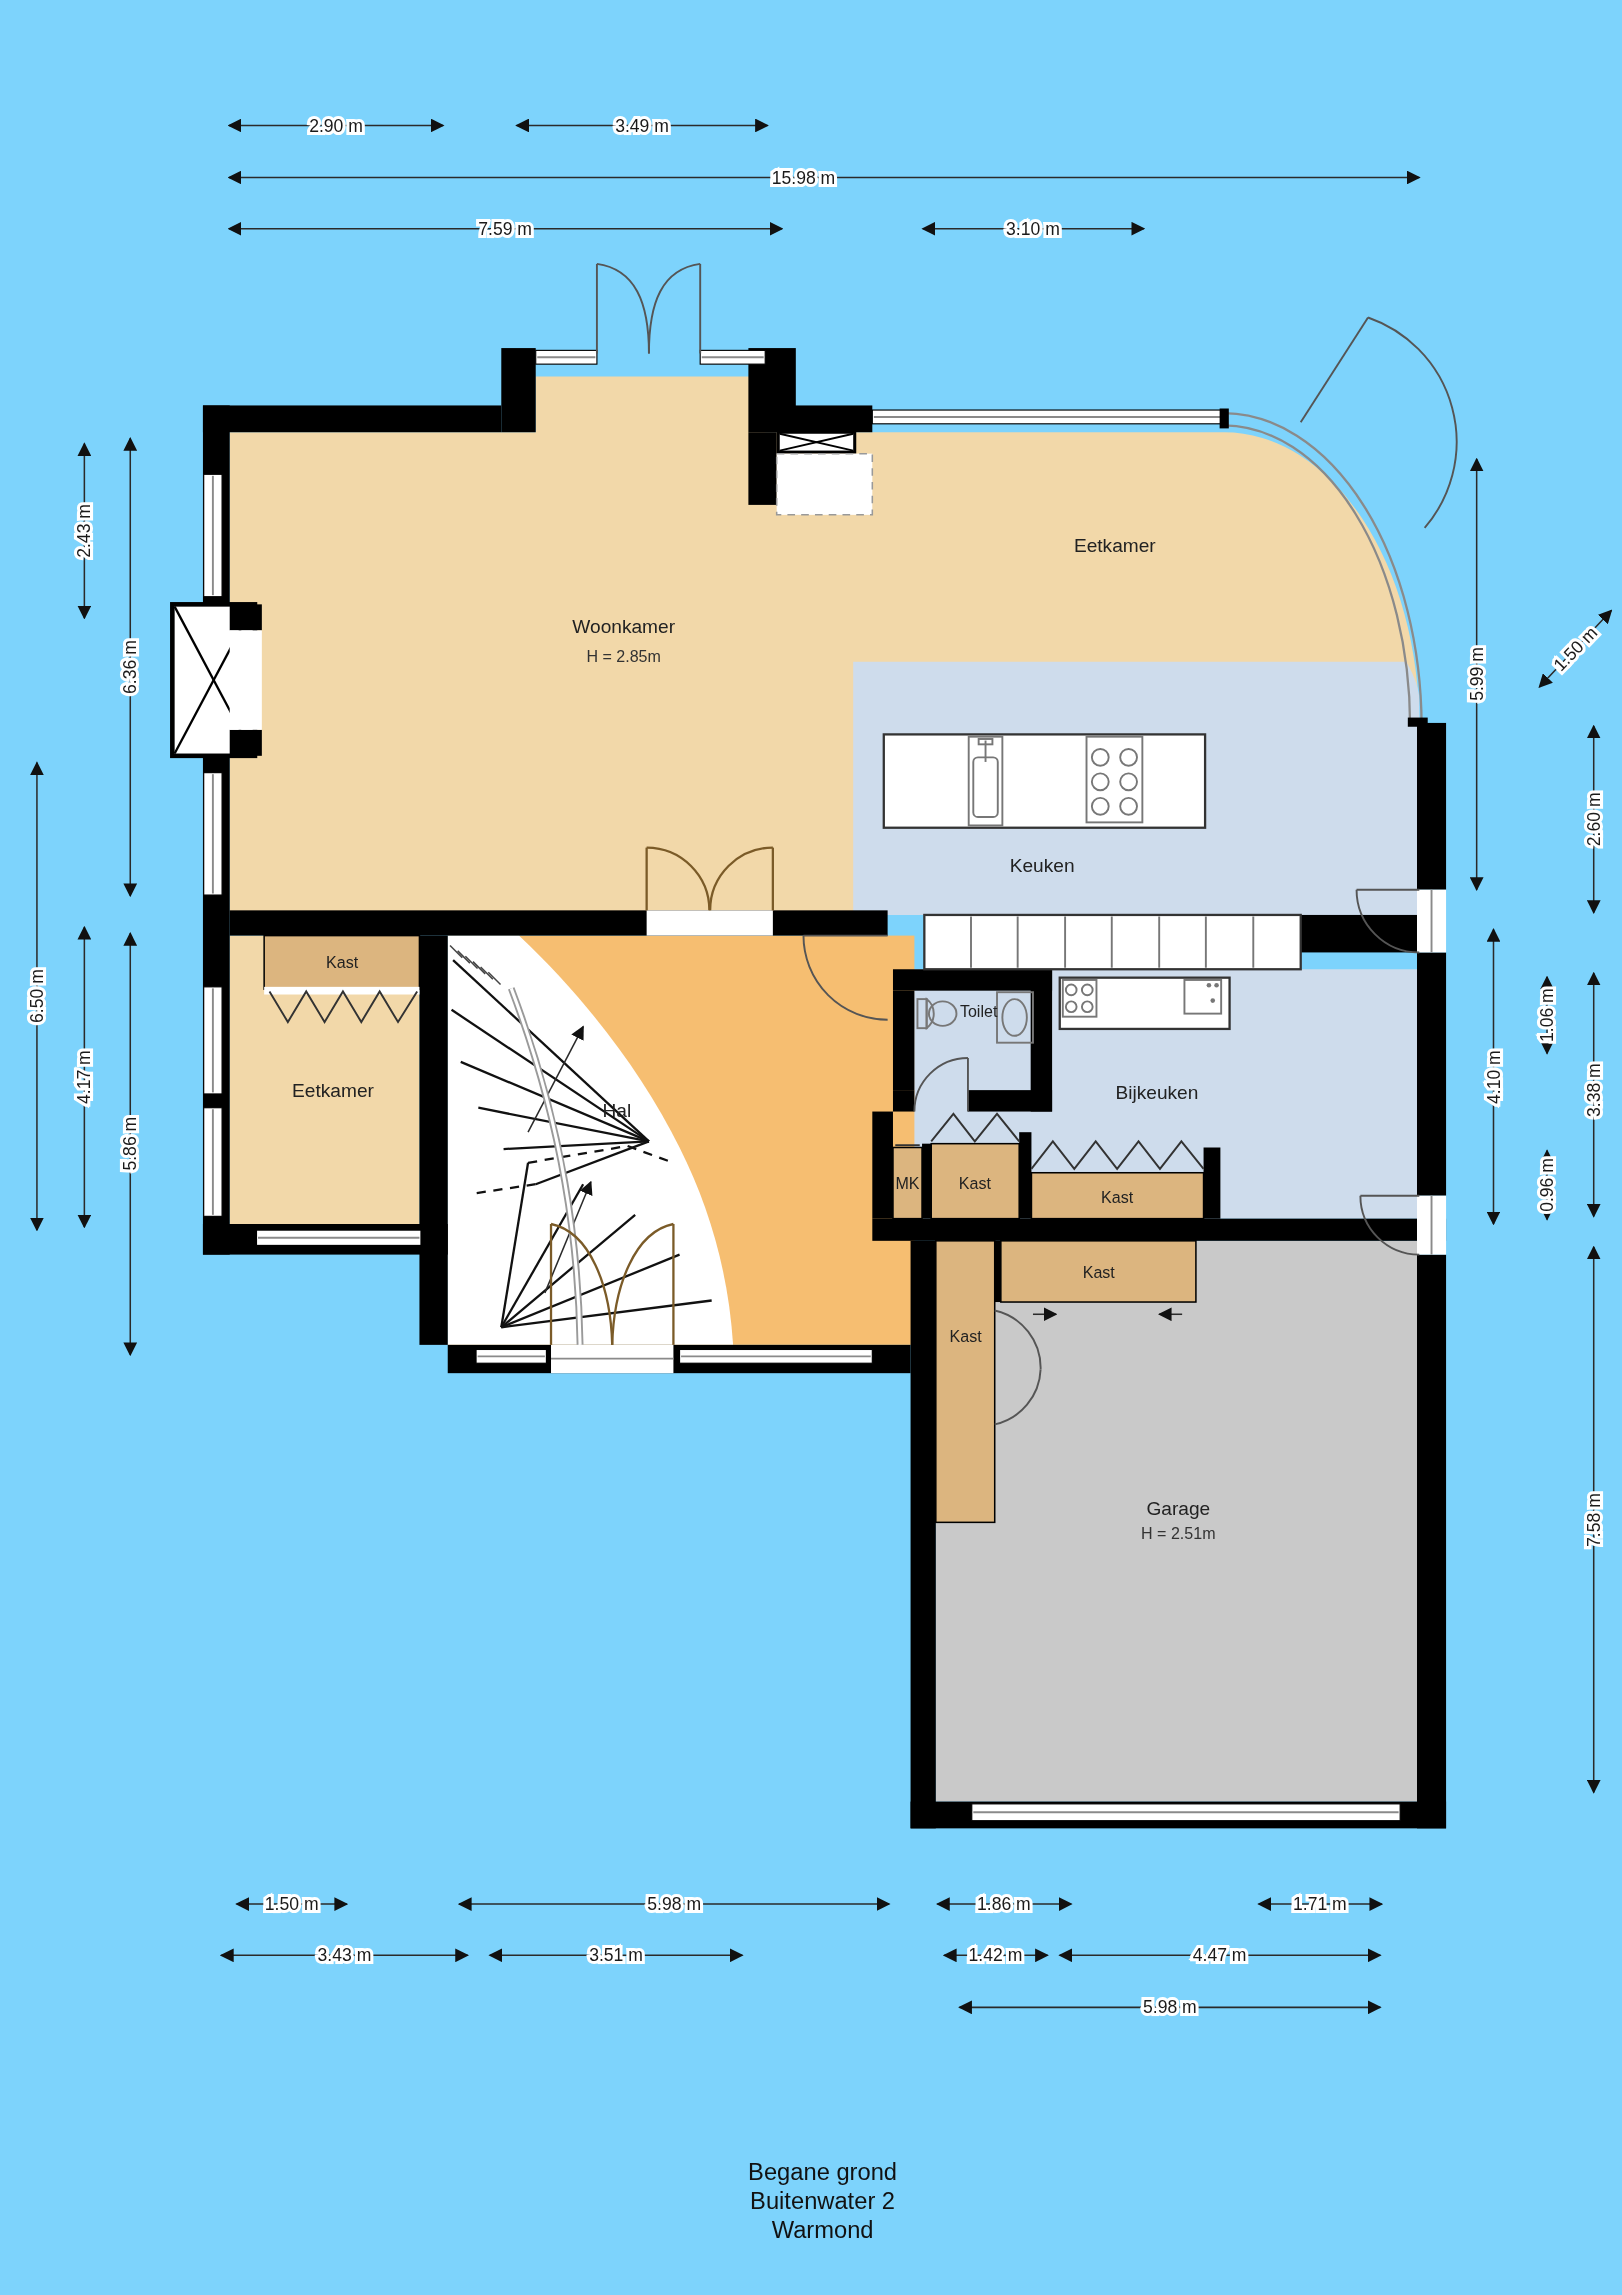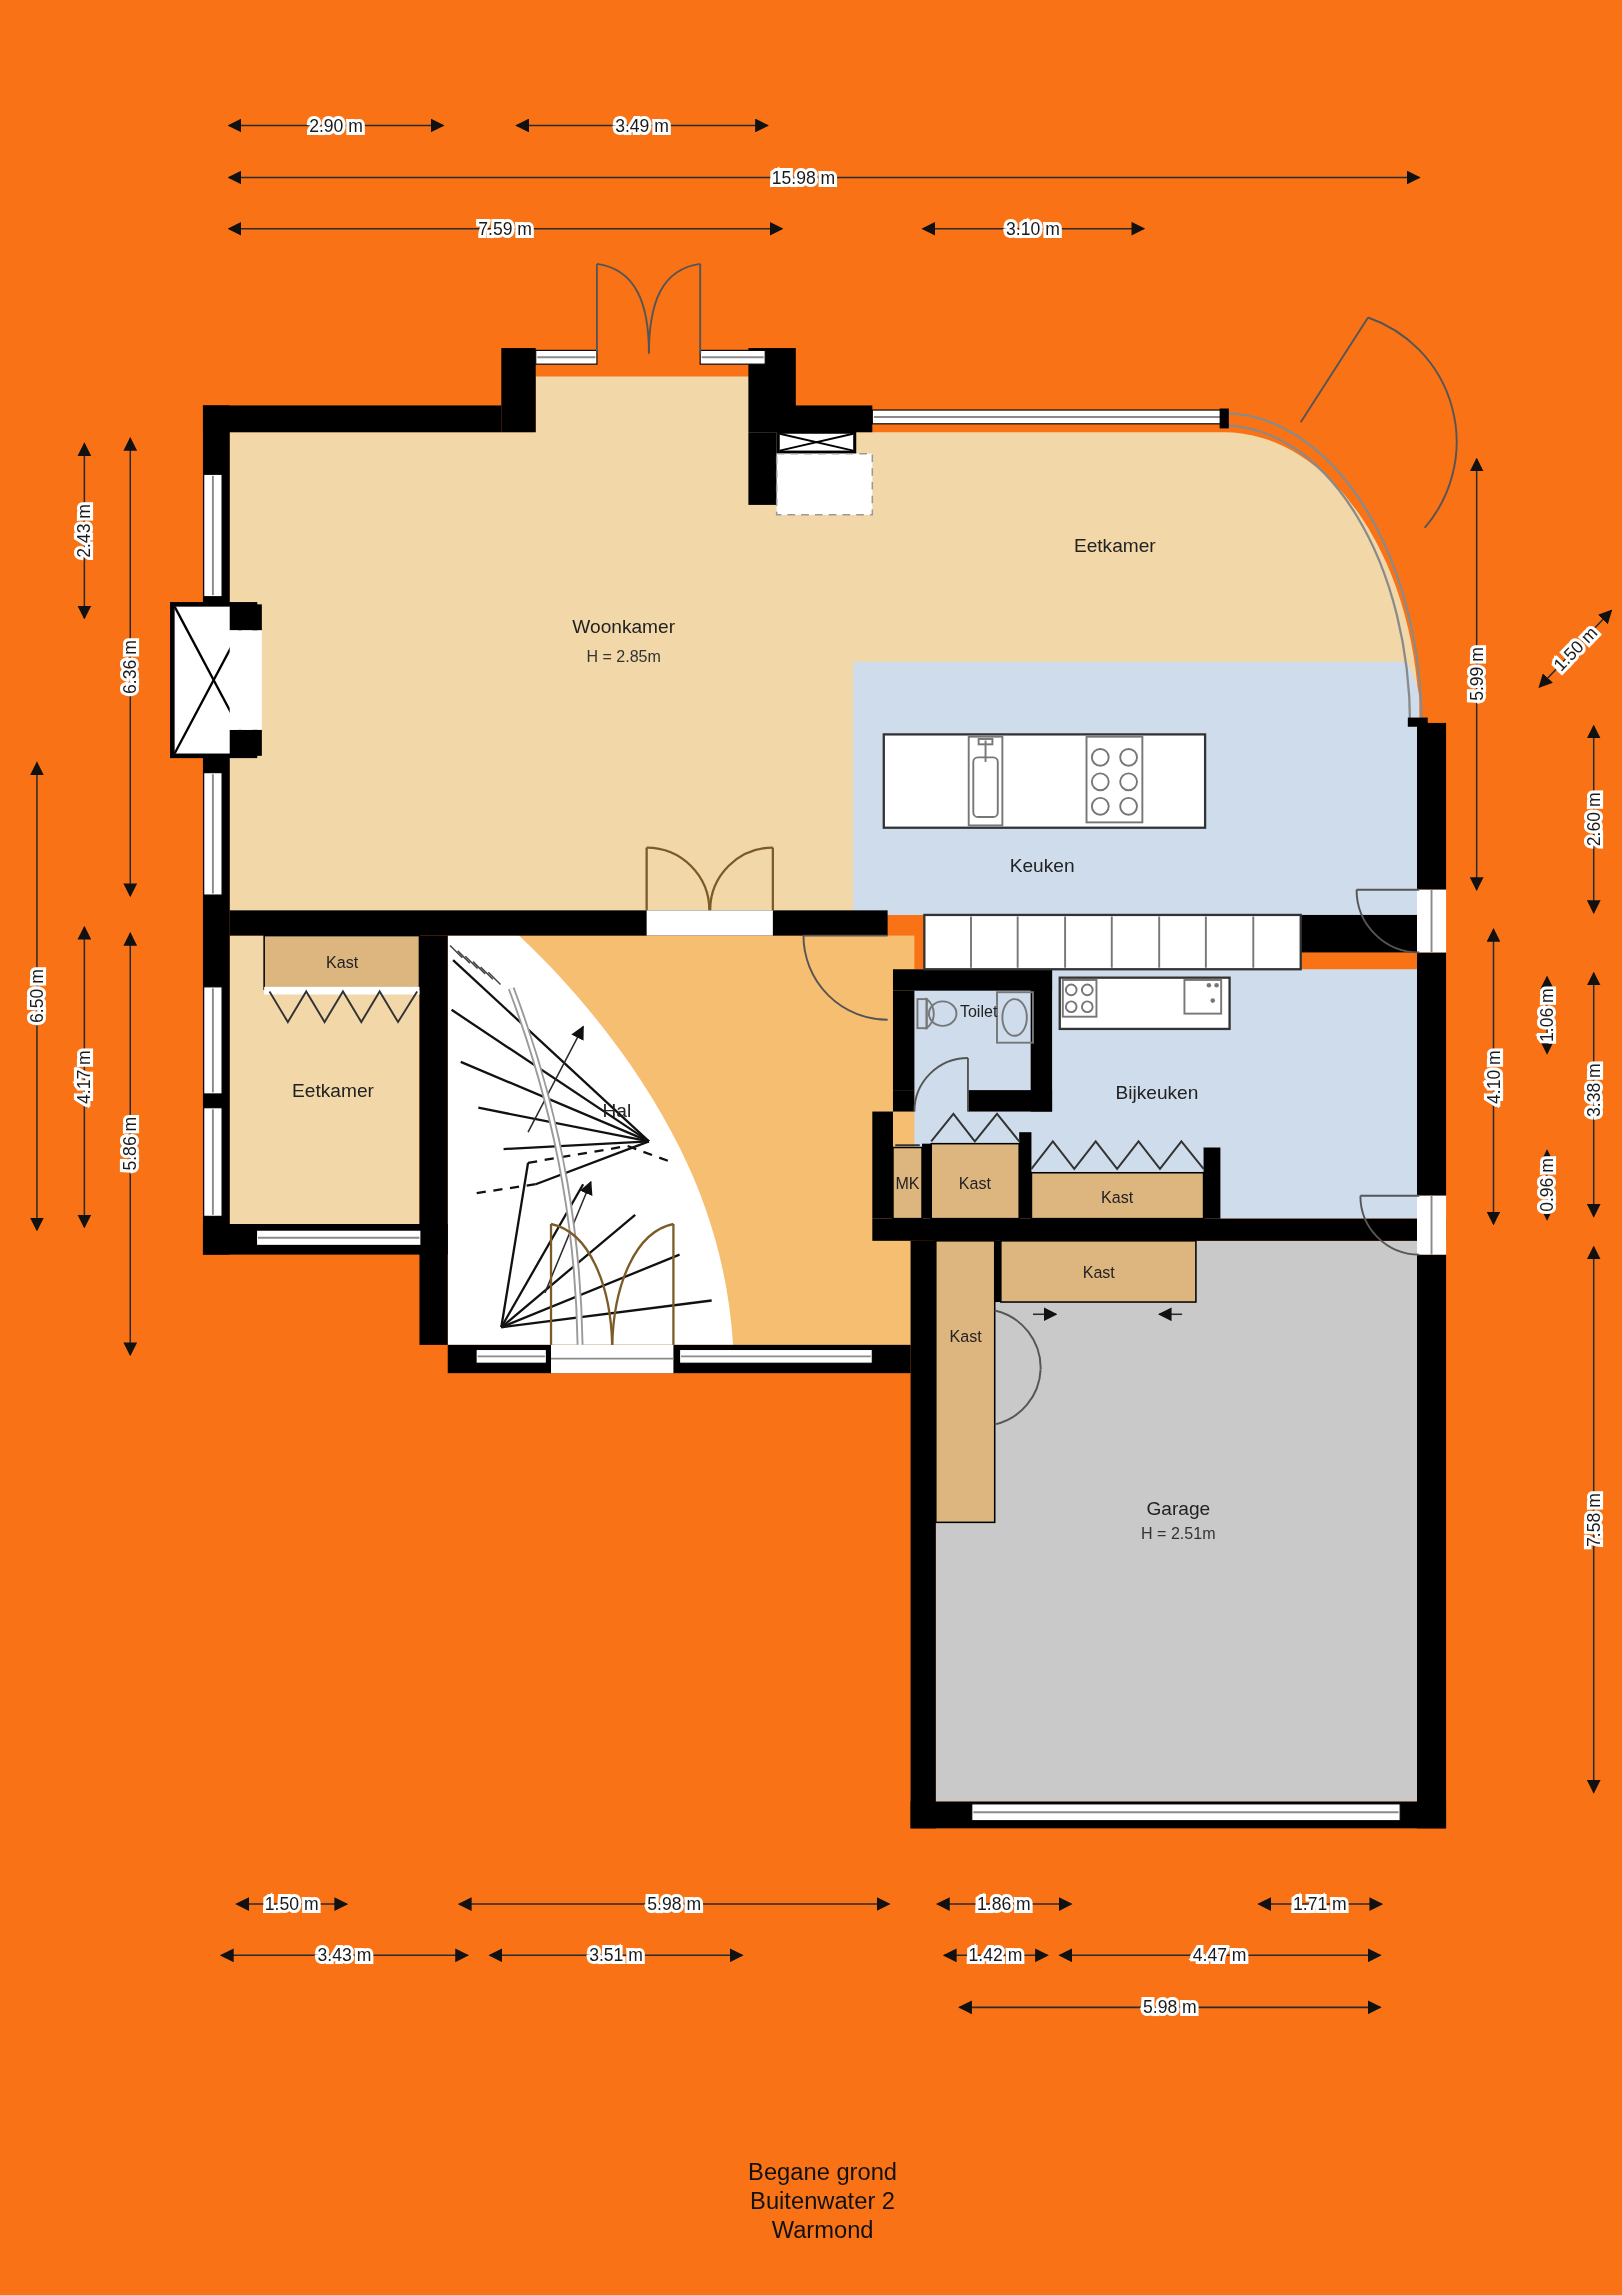--- a/index.html
+++ b/index.html
@@ -1,16 +1,16 @@
 <!DOCTYPE html>
 <html style="font-size:12.2px"><head>
 <meta charset="utf-8">
 <style>
   html,body{margin:0;padding:0;background:#fff;}
-  .canvas{position:relative;width:1623px;height:2295px;background:#f97316;overflow:hidden;
+  .canvas{position:relative;width:1623px;height:2295px;background:#7dd3fc;overflow:hidden;
           font-family:"Liberation Sans", sans-serif;}
   svg{position:absolute;left:0;top:0;}
   .wall{fill:#000;}
   .tan{fill:#F2D8A9;}
   .org{fill:#F6BE71;}
   .blu{fill:#CEDCEC;}
   .brn{fill:#DCB57F;stroke:#000;stroke-width:2;}
   .gry{fill:#C9C9C9;}
   .stairs{fill:#fff;}
   .fix{fill:#fff;stroke:#333;stroke-width:3;}

